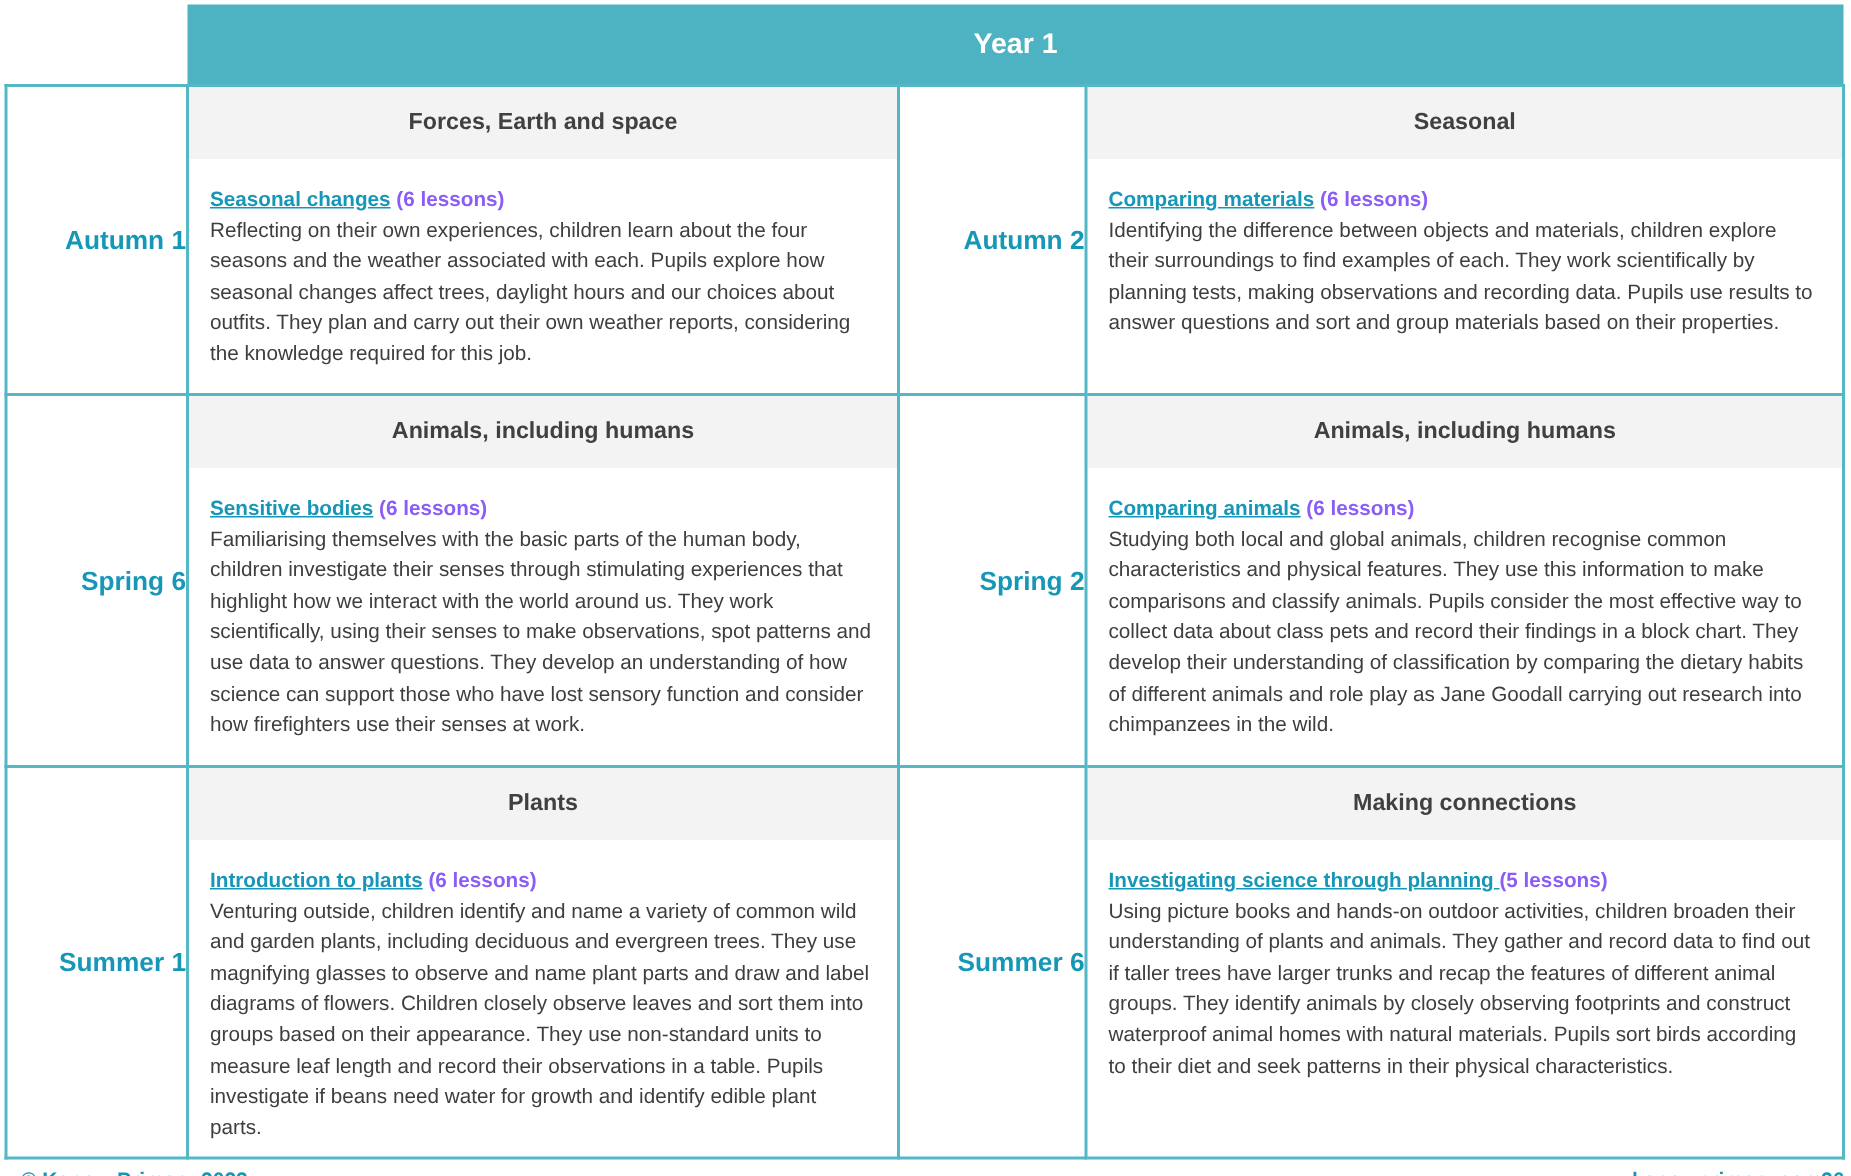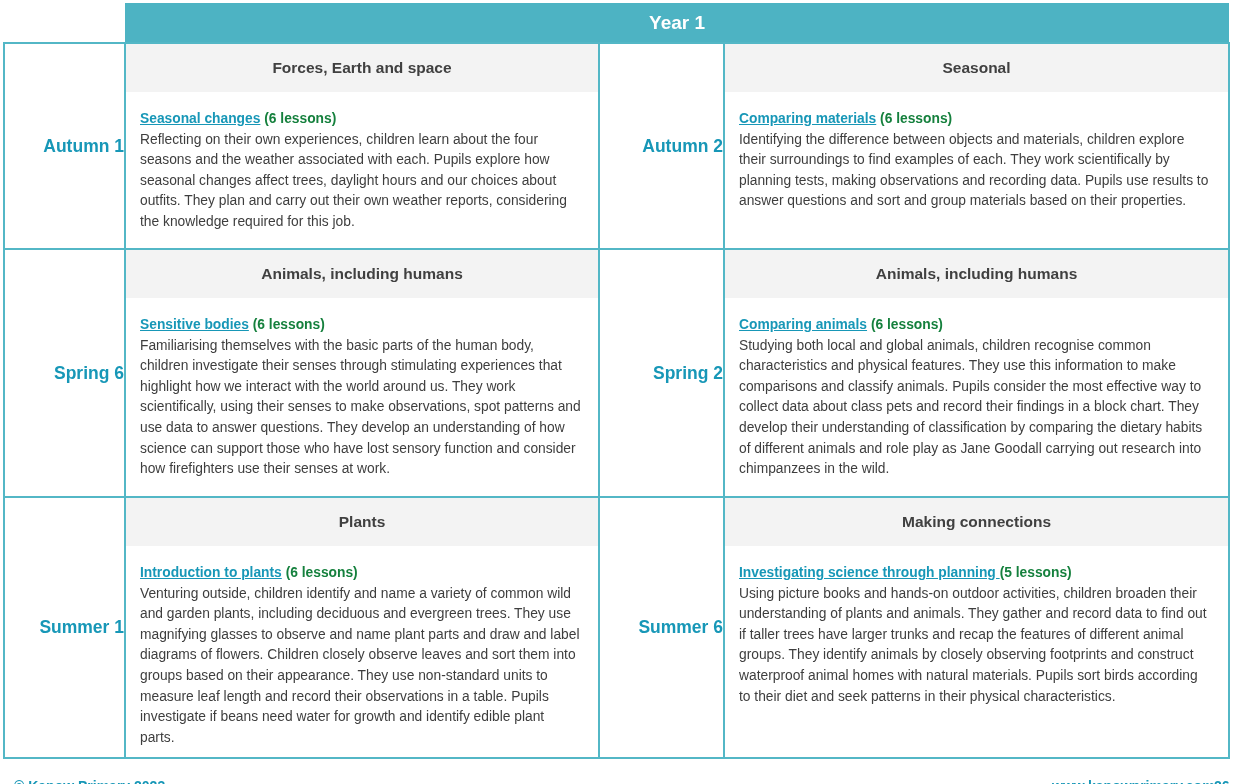--- a/index.html
+++ b/index.html
@@ -15,21 +15,21 @@
   table.curriculum {
     border-collapse: collapse;
     table-layout: fixed;
     width: 1225px;
   }
   col.c-term-l   { width: 121px; }
   col.c-content-l{ width: 474px; }
   col.c-term-r   { width: 125px; }
   col.c-content-r{ width: 505px; }
 
-  tr.banner-row { height: 40px; }
+  tr.banner-row { height: 54px; }
   td.corner { border: none; background: #ffffff; }
   td.banner {
     border: none;
     background: var(--teal);
     color: #ffffff;
     text-align: center;
     vertical-align: middle;
     font-size: 19px;
     font-weight: 700;
   }
@@ -64,21 +64,21 @@
     line-height: 20.6px;
     color: #3e3e3e;
   }
 
   a.unit-link {
     color: var(--teal-dark);
     font-weight: 700;
     text-decoration: underline;
     cursor: pointer;
   }
-  .lessons-suffix { font-weight: 700; color: #15803d; }
+  .lessons-suffix { font-weight: 700; color: #8b5cf6; }
   .unit-desc { margin: 0; }
 
   tr.row-autumn { height: 206px; }
   tr.row-spring { height: 248px; }
   tr.row-summer { height: 261px; }
 
   .footer-text {
     position: absolute;
     top: 778px;
     font-size: 14px;

